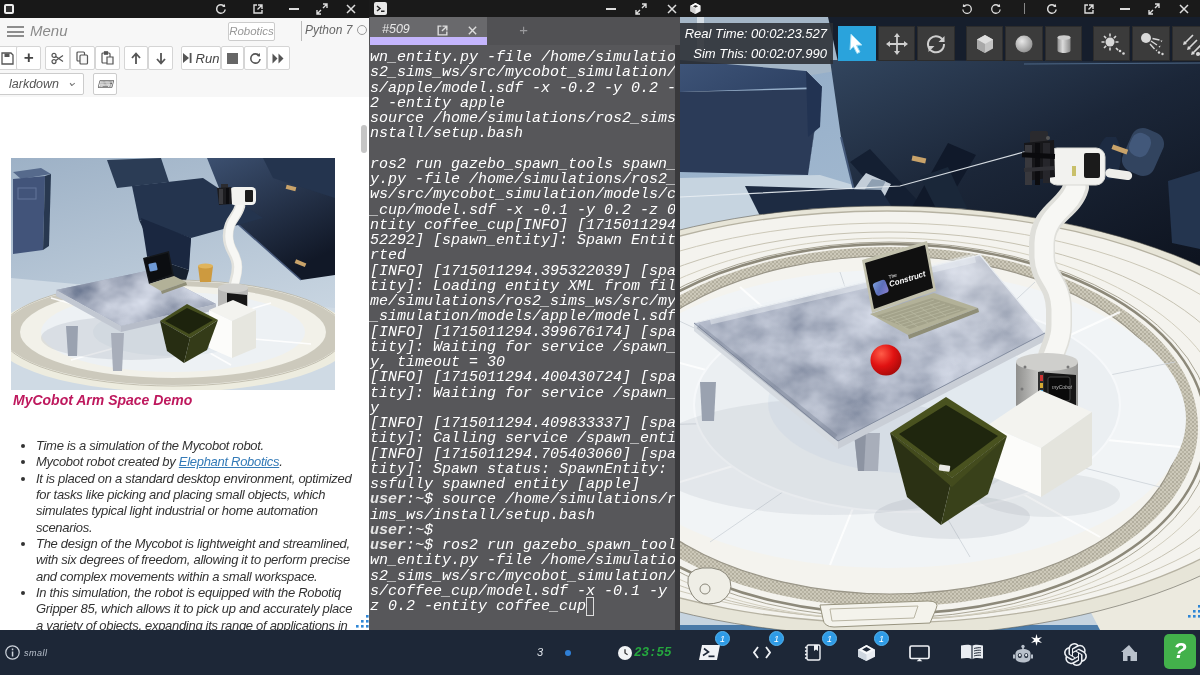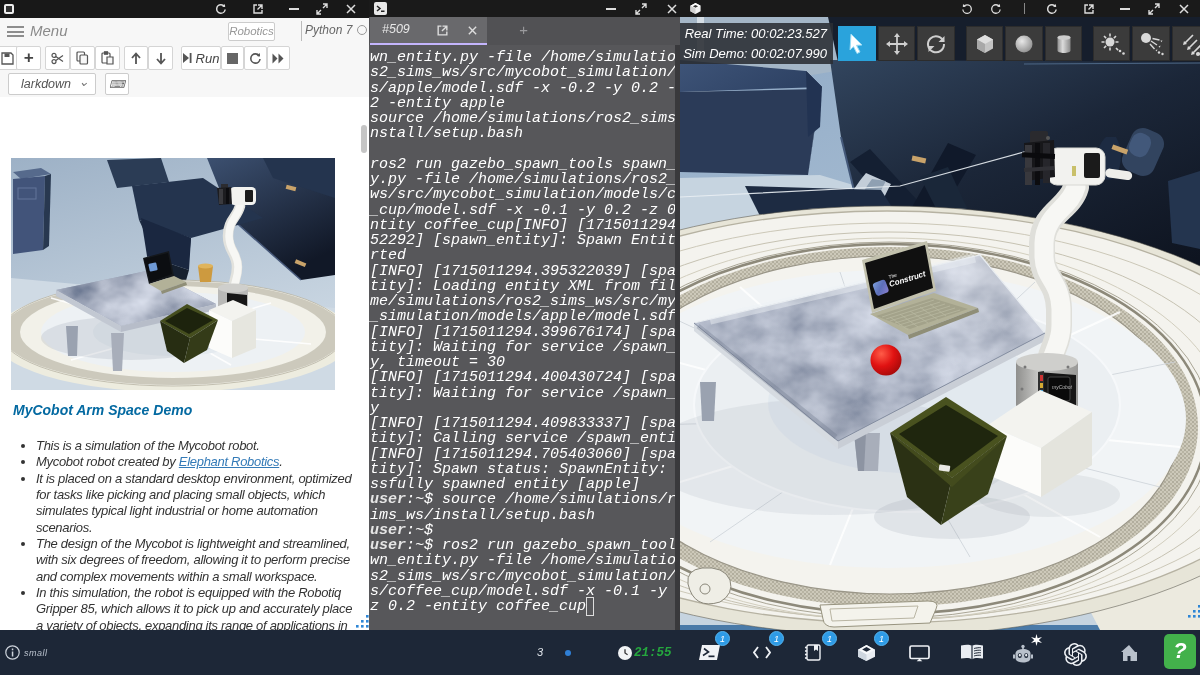--- a/index.html
+++ b/index.html
@@ -14,39 +14,39 @@
 .menurow { position:absolute; left:0; top:0; width:369px; height:26px; }
 .hamb { position:absolute; left:7px; top:8px; width:17px; height:12px; }
 .hamb div { height:2px; background:#8d8d8d; margin-bottom:2.6px; }
 .menutxt { position:absolute; left:30px; top:4px; font-size:15px; color:#8a8a8a; }
 .trusted { position:absolute; left:228px; top:4px; width:47px; height:19px; border:1px solid #ccc; border-radius:2px; font-size:11.5px; color:#999; text-align:center; line-height:17px; background:#fff; }
 .pysep { position:absolute; left:301px; top:3px; width:1px; height:20px; background:#bbb; }
 .pytxt { position:absolute; left:305px; top:5px; font-size:12px; color:#666; }
 .pycirc { position:absolute; left:357px; top:7px; width:10px; height:10px; border:1.5px solid #999; border-radius:50%; }
 .tbrow { position:absolute; left:0; top:28px; height:26px; width:369px; }
 .tbtn { position:absolute; top:0; height:24px; background:#fff; border:1px solid #d5d5d5; border-radius:2px; color:#555; font-size:12px; text-align:center; line-height:22px; }
-.tbrow2 { position:absolute; left:18px; top:55px; height:24px; width:369px; }
+.tbrow2 { position:absolute; left:6px; top:55px; height:24px; width:369px; }
 .mdsel { position:absolute; left:-10px; top:0; width:88px; height:22px; border:1px solid #ccc; border-radius:2px; background:#fff; font-size:12.5px; color:#555; line-height:20px; padding-left:12px; }
 .mdsel:after { content:"⌄"; position:absolute; right:6px; top:-2px; color:#777; }
 .kbbtn { position:absolute; left:87px; top:0; width:24px; height:22px; border:1px solid #ccc; border-radius:2px; background:#fff; color:#666; font-size:11px; text-align:center; line-height:20px; }
 #nb-content { left:0; top:97px; width:369px; height:533px; background:#fff; overflow:hidden; }
 h1.env { font-size:19.5px; color:#1d1d1d; font-weight:bold; margin:24px 0 0 13px; letter-spacing:0.2px; }
 #thumbwrap { position:absolute; left:11px; top:61px; width:324px; height:232px; }
-.mycobot-h { position:absolute; left:13px; top:305px; font-size:14px; font-weight:bold; color:#0369a1; }
+.mycobot-h { position:absolute; left:13px; top:295px; font-size:14px; font-weight:bold; color:#be185d; }
 ul.nblist { position:absolute; left:36px; top:341px; width:330px; font-size:13px; letter-spacing:-0.3px; color:#333; line-height:16.35px; }
 ul.nblist li { white-space:nowrap; }
 ul.nblist li { margin-bottom:0; list-style:disc outside; }
 ul.nblist a { color:#337ab7; text-decoration:underline; }
 #nb-scroll { left:361px; top:125px; width:6px; height:28px; background:#c5c5c5; border-radius:3px; }
 
 
 #term { left:369px; top:0; width:311px; height:630px; background:#57575a; overflow:hidden; }
 #term-title { left:0; top:0; width:311px; height:17px; background:#1a1a1a; }
 #term-tabs { left:0; top:17px; width:311px; height:28px; background:#515154; }
-.tab { position:absolute; left:1px; top:0; width:117px; height:28px; background:#69696c; border-bottom:2px solid #c4b5fd; color:#e8e8e8; font-size:12.5px; }
+.tab { position:absolute; left:1px; top:0; width:117px; height:28px; background:#69696c; border-bottom:8px solid #c4b5fd; color:#e8e8e8; font-size:12.5px; }
 .tabplus { position:absolute; left:150px; top:4px; color:#9a9a9d; font-size:15px; }
 #term-body { left:0; top:45px; width:311px; height:585px; background:#57575a; }
 pre.tm { font-family:"Liberation Mono", monospace; font-size:15px; line-height:15.25px; color:#fff; position:absolute; left:1px; top:5px; white-space:pre; }
 pre.tm .g { color:#e5e5e5; font-weight:bold; }
 #term-sb { left:306px; top:45px; width:5px; height:585px; background:#39393c; }
 
 
 #gz { left:680px; top:0; width:520px; height:630px; background:#9db3ca; overflow:hidden; }
 #gz-title { left:0; top:0; width:520px; height:17px; background:#1a1a1a; }
 #gz-scene { left:0; top:17px; width:520px; height:613px; }
@@ -246,21 +246,21 @@
         <polygon points="221,163 245,152 245,190 221,200" fill="#e6e6df"></polygon>
 
         <polygon points="176,146 207,162 179,180 149,163" fill="#454e1e"></polygon>
         <polygon points="176,150 202,162 178,176 154,163" fill="#1d230d"></polygon>
         <polygon points="149,163 156,193 173,205 179,180" fill="#272d12"></polygon>
         <polygon points="179,180 173,205 196,192 207,162" fill="#343b18"></polygon>
       </svg>
       </div>
       <div class="mycobot-h">MyCobot Arm Space Demo</div>
       <ul class="nblist">
-        <li>This is a simulation of the Mycobot robot.</li>
+        <li>Time is a simulation of the Mycobot robot.</li>
         <li>Mycobot robot created by <a>Elephant Robotics</a>.</li>
         <li>It is placed on a standard desktop environment, optimized<br>for tasks like picking and placing small objects, which<br>simulates typical light industrial or home automation<br>scenarios.</li>
         <li>The design of the Mycobot is lightweight and streamlined,<br>with six degrees of freedom, allowing it to perform precise<br>and complex movements within a small workspace.</li>
         <li>In this simulation, the robot is equipped with the Robotiq<br>Gripper 85, which allows it to pick up and accurately place<br>a variety of objects, expanding its range of applications in</li>
       </ul>
     </div>
     <div id="nb-scroll" class="abs"></div>
   <svg class="abs" style="left:356px;top:615px" width="13" height="13" viewBox="0 0 13 13">
         <g fill="#2e86d6">
           <rect x="0" y="10" width="2.6" height="2.6"></rect>
@@ -599,21 +599,21 @@
         </svg>
       <svg class="abs" style="left:468px;top:3px" width="12" height="12" viewBox="0 0 12 12">
           <path d="M7 1h4v4M1 11l4-4M11 1L7 5M1 7v4h4" fill="none" stroke="#ddd" stroke-width="1.4"></path>
         </svg>
       <svg class="abs" style="left:498px;top:3px" width="12" height="12" viewBox="0 0 12 12">
           <path d="M2 2l8 8M10 2l-8 8" stroke="#ddd" stroke-width="1.5"></path>
         </svg>
     </div>
     <div id="gz-time" class="abs">
         <div>Real Time: 00:02:23.527</div>
-        <div>Sim Demo: 00:02:07.990</div>
+        <div>Sim This: 00:02:07.990</div>
       </div>
     <svg class="abs" style="left:508px;top:605px" width="13" height="13" viewBox="0 0 13 13">
         <g fill="#2e86d6">
           <rect x="0" y="10" width="2.6" height="2.6"></rect>
           <rect x="5" y="10" width="2.6" height="2.6"></rect>
           <rect x="10" y="10" width="2.6" height="2.6"></rect>
           <rect x="5" y="5" width="2.6" height="2.6"></rect>
           <rect x="10" y="5" width="2.6" height="2.6"></rect>
           <rect x="10" y="0" width="2.6" height="2.6"></rect>
         </g>
@@ -696,21 +696,21 @@
         <rect x="6.8" y="6.5" width="1.5" height="5" fill="#cdd3db"></rect>
         <rect x="6.8" y="3.5" width="1.5" height="1.8" fill="#cdd3db"></rect>
       </svg>
     <div class="abs" style="left:24px;top:18px;font-size:9px;color:#b9c1cc;letter-spacing:0.5px;">small</div>
     <div class="abs" style="left:537px;top:16px;font-size:11px;color:#dfe4ea;">3</div>
     <div class="abs" style="left:565px;top:20px;width:6px;height:6px;border-radius:50%;background:#2f7fd6;"></div>
     <svg class="abs" style="left:618px;top:16px" width="14" height="14" viewBox="0 0 14 14">
         <circle cx="7" cy="7" r="7" fill="#f2f4f6"></circle>
         <path d="M7 3.2V7l2.6 1.7" fill="none" stroke="#333" stroke-width="1.3"></path>
       </svg>
-    <div class="abs" style="left:634px;top:16px;font-size:12.5px;font-weight:bold;color:#25a73e;font-family:'Liberation Mono',monospace;">21:55</div>
+    <div class="abs" style="left:634px;top:16px;font-size:12.5px;font-weight:bold;color:#25a73e;font-family:'Liberation Mono',monospace;">23:55</div>
     <svg class="abs" style="left:699px;top:15px" width="21" height="15" viewBox="0 0 21 15">
         <path d="M3 0h18l-3 15H0z" fill="#f0f2f5"></path>
         <path d="M5 3.5l4.5 3.5L4 10.5" fill="none" stroke="#1d2737" stroke-width="1.6"></path>
         <rect x="9.5" y="10.5" width="6" height="1.7" fill="#1d2737"></rect>
       </svg>
     <svg class="abs" style="left:753px;top:16px" width="18" height="13" viewBox="0 0 18 13">
         <path d="M5 1L1 6.5 5 12M13 1l4 5.5L13 12" fill="none" stroke="#eef1f5" stroke-width="1.8"></path>
       </svg>
     <svg class="abs" style="left:804px;top:14px" width="18" height="17" viewBox="0 0 18 17">
         <rect x="3" y="1" width="13" height="15" rx="1.5" fill="none" stroke="#eef1f5" stroke-width="1.4"></rect>

